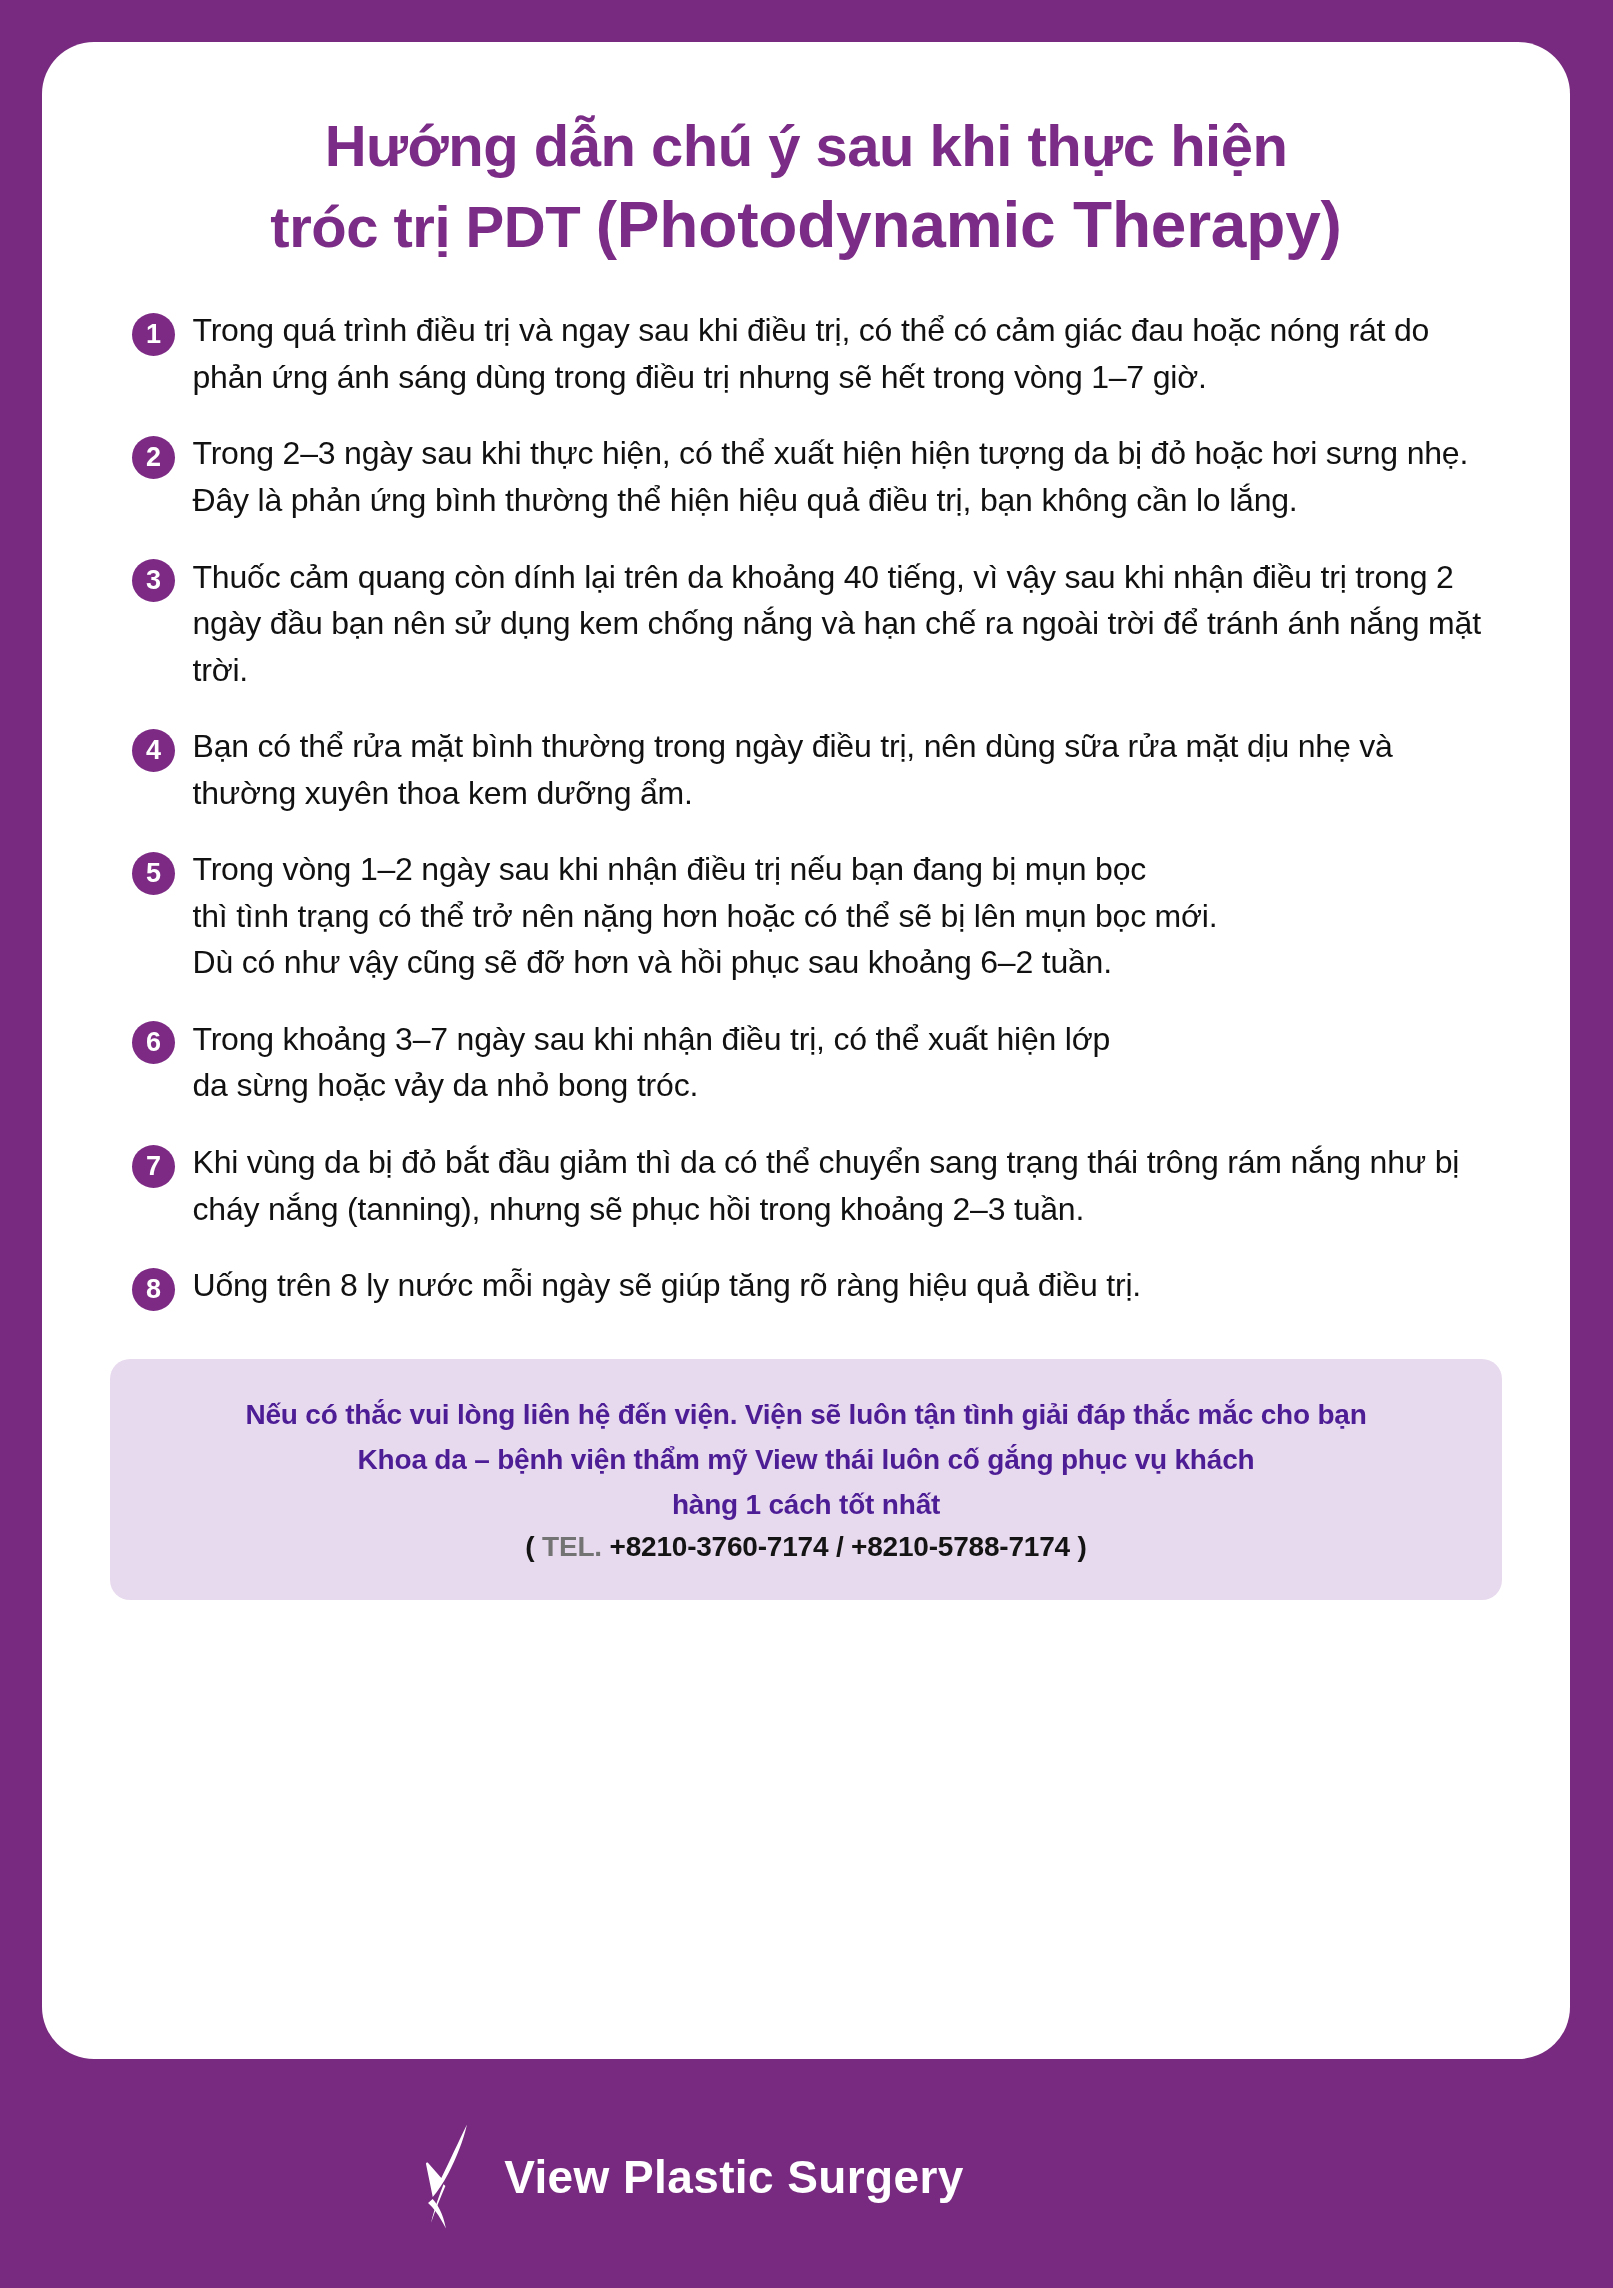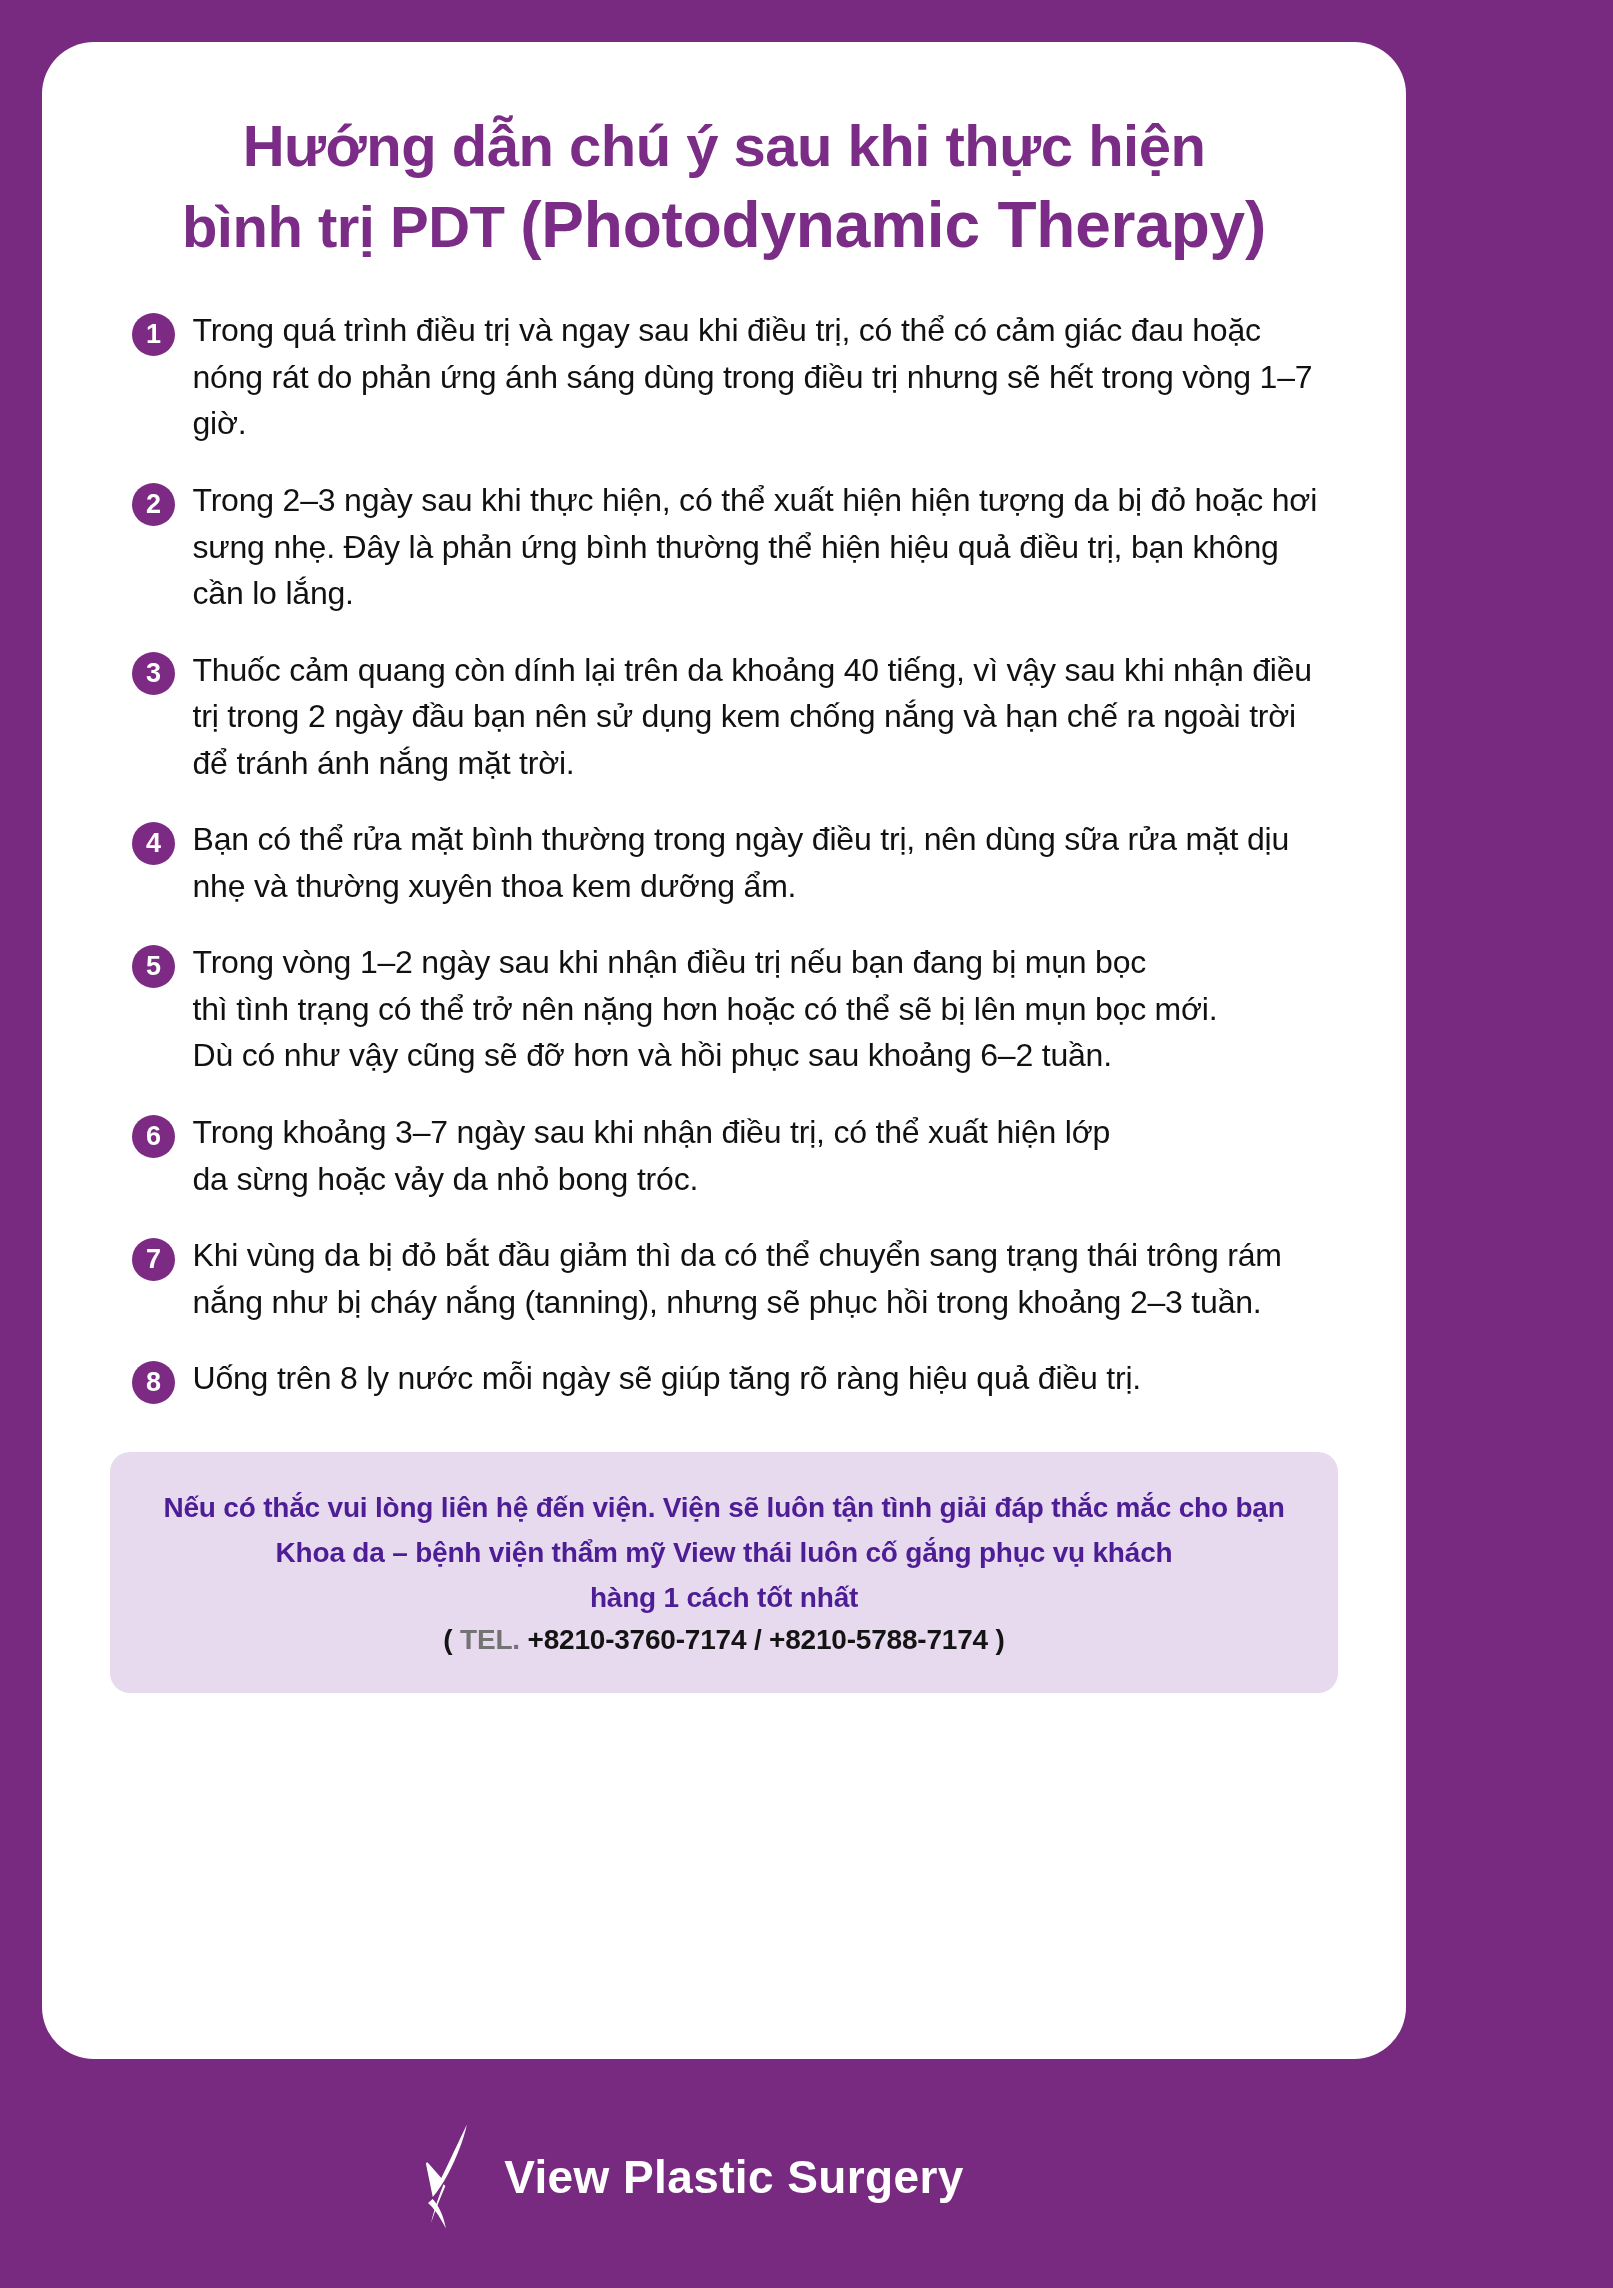--- a/index.html
+++ b/index.html
@@ -24,21 +24,21 @@
     display: flex;
     flex-direction: column;
     align-items: center;
   }
 
   
   .card {
     position: absolute;
     left: 42px;
     top: 42px;
-    width: 1364px;
+    width: 1528px;
     height: 2017px;
     background: #FFFFFF;
     border-radius: 52px;
     padding: 54px 57px 0 57px;
   }
 
   
   .title-block {
     text-align: center;
     margin-top: 13px;
@@ -148,21 +148,21 @@
 </style>
 </head>
 <body>
 
 <div class="poster">
 
   <div class="card">
 
     <div class="title-block">
       <div class="title-line">Hướng dẫn chú ý sau khi thực hiện</div>
-      <div class="title-line"><span>bình trị PDT</span> <span class="sub">(Photodynamic Therapy)</span></div>
+      <div class="title-line"><span>tróc trị PDT</span> <span class="sub">(Photodynamic Therapy)</span></div>
     </div>
 
     <div class="list">
 
       <div class="item">
         <div class="badge">1</div>
         <div class="item-text">Trong quá trình điều trị và ngay sau khi điều trị, có thể có cảm giác đau hoặc nóng rát do phản ứng ánh sáng dùng trong điều trị nhưng sẽ hết trong vòng 1–7 giờ.</div>
       </div>
 
       <div class="item">

